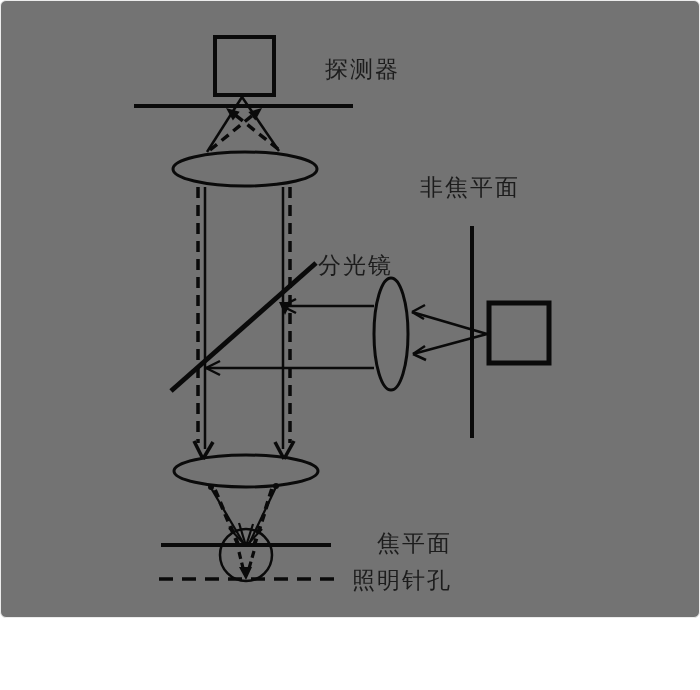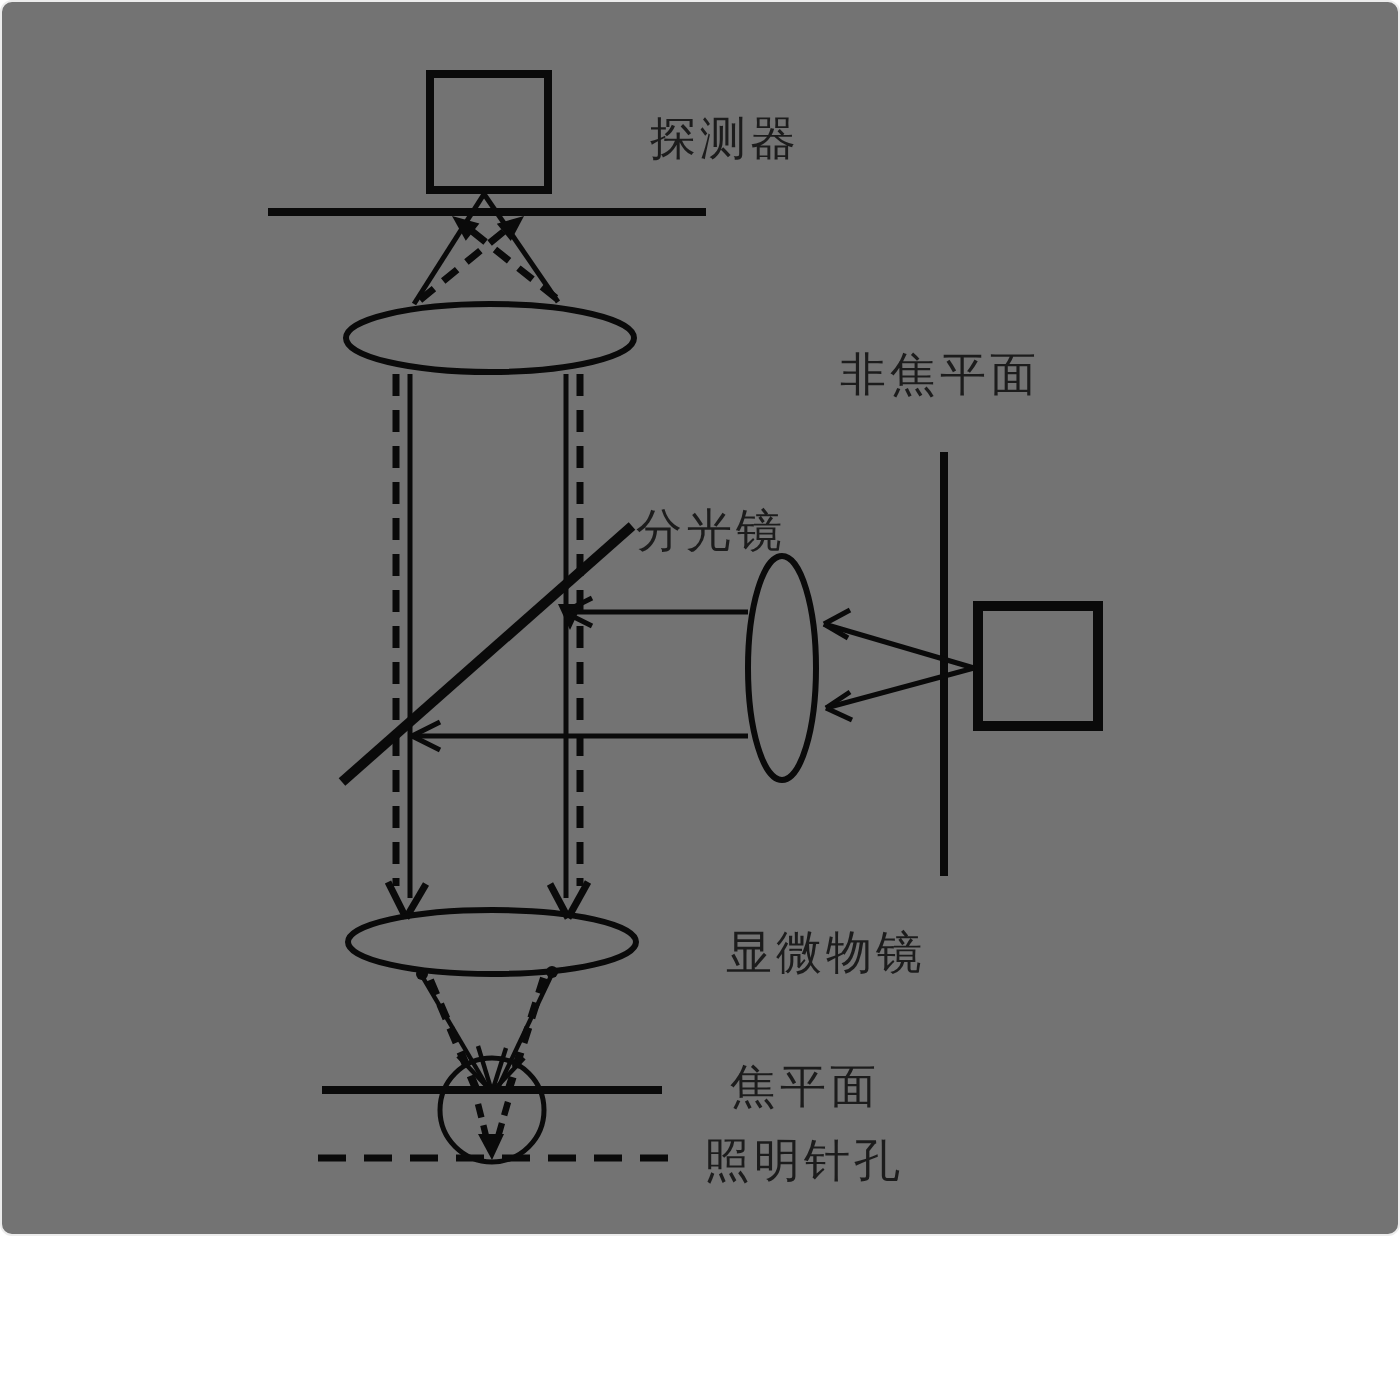--- a/index.html
+++ b/index.html
@@ -162,22 +162,21 @@
     </g>
 
     <g>
       <line x1="158" y1="578" x2="338" y2="578" stroke-width="3.5" stroke-dasharray="14 9"></line>
     </g>
   </svg>
 
   <div class="lbl" style="left:324px;top:56px">探测器</div>
   <div class="lbl" style="left:419px;top:174px">非焦平面</div>
   <div class="lbl" style="left:317px;top:252px">分光镜</div>
-  <div class="lbl" style="left:362px;top:463px">显微物镜</div>
-  <div class="lbl" style="left:364px;top:530px">焦平面</div>
+  <div class="lbl" style="left:376px;top:530px">焦平面</div>
   <div class="lbl" style="left:351px;top:567px">照明针孔</div>
 
   <div class="caption">图 1 激光扫描共聚焦显微镜原理示意图</div>
 
   <div class="watermark">
     <span>百度</span>
     <span class="badge">AI生成</span>
   </div>
 
 </div>

